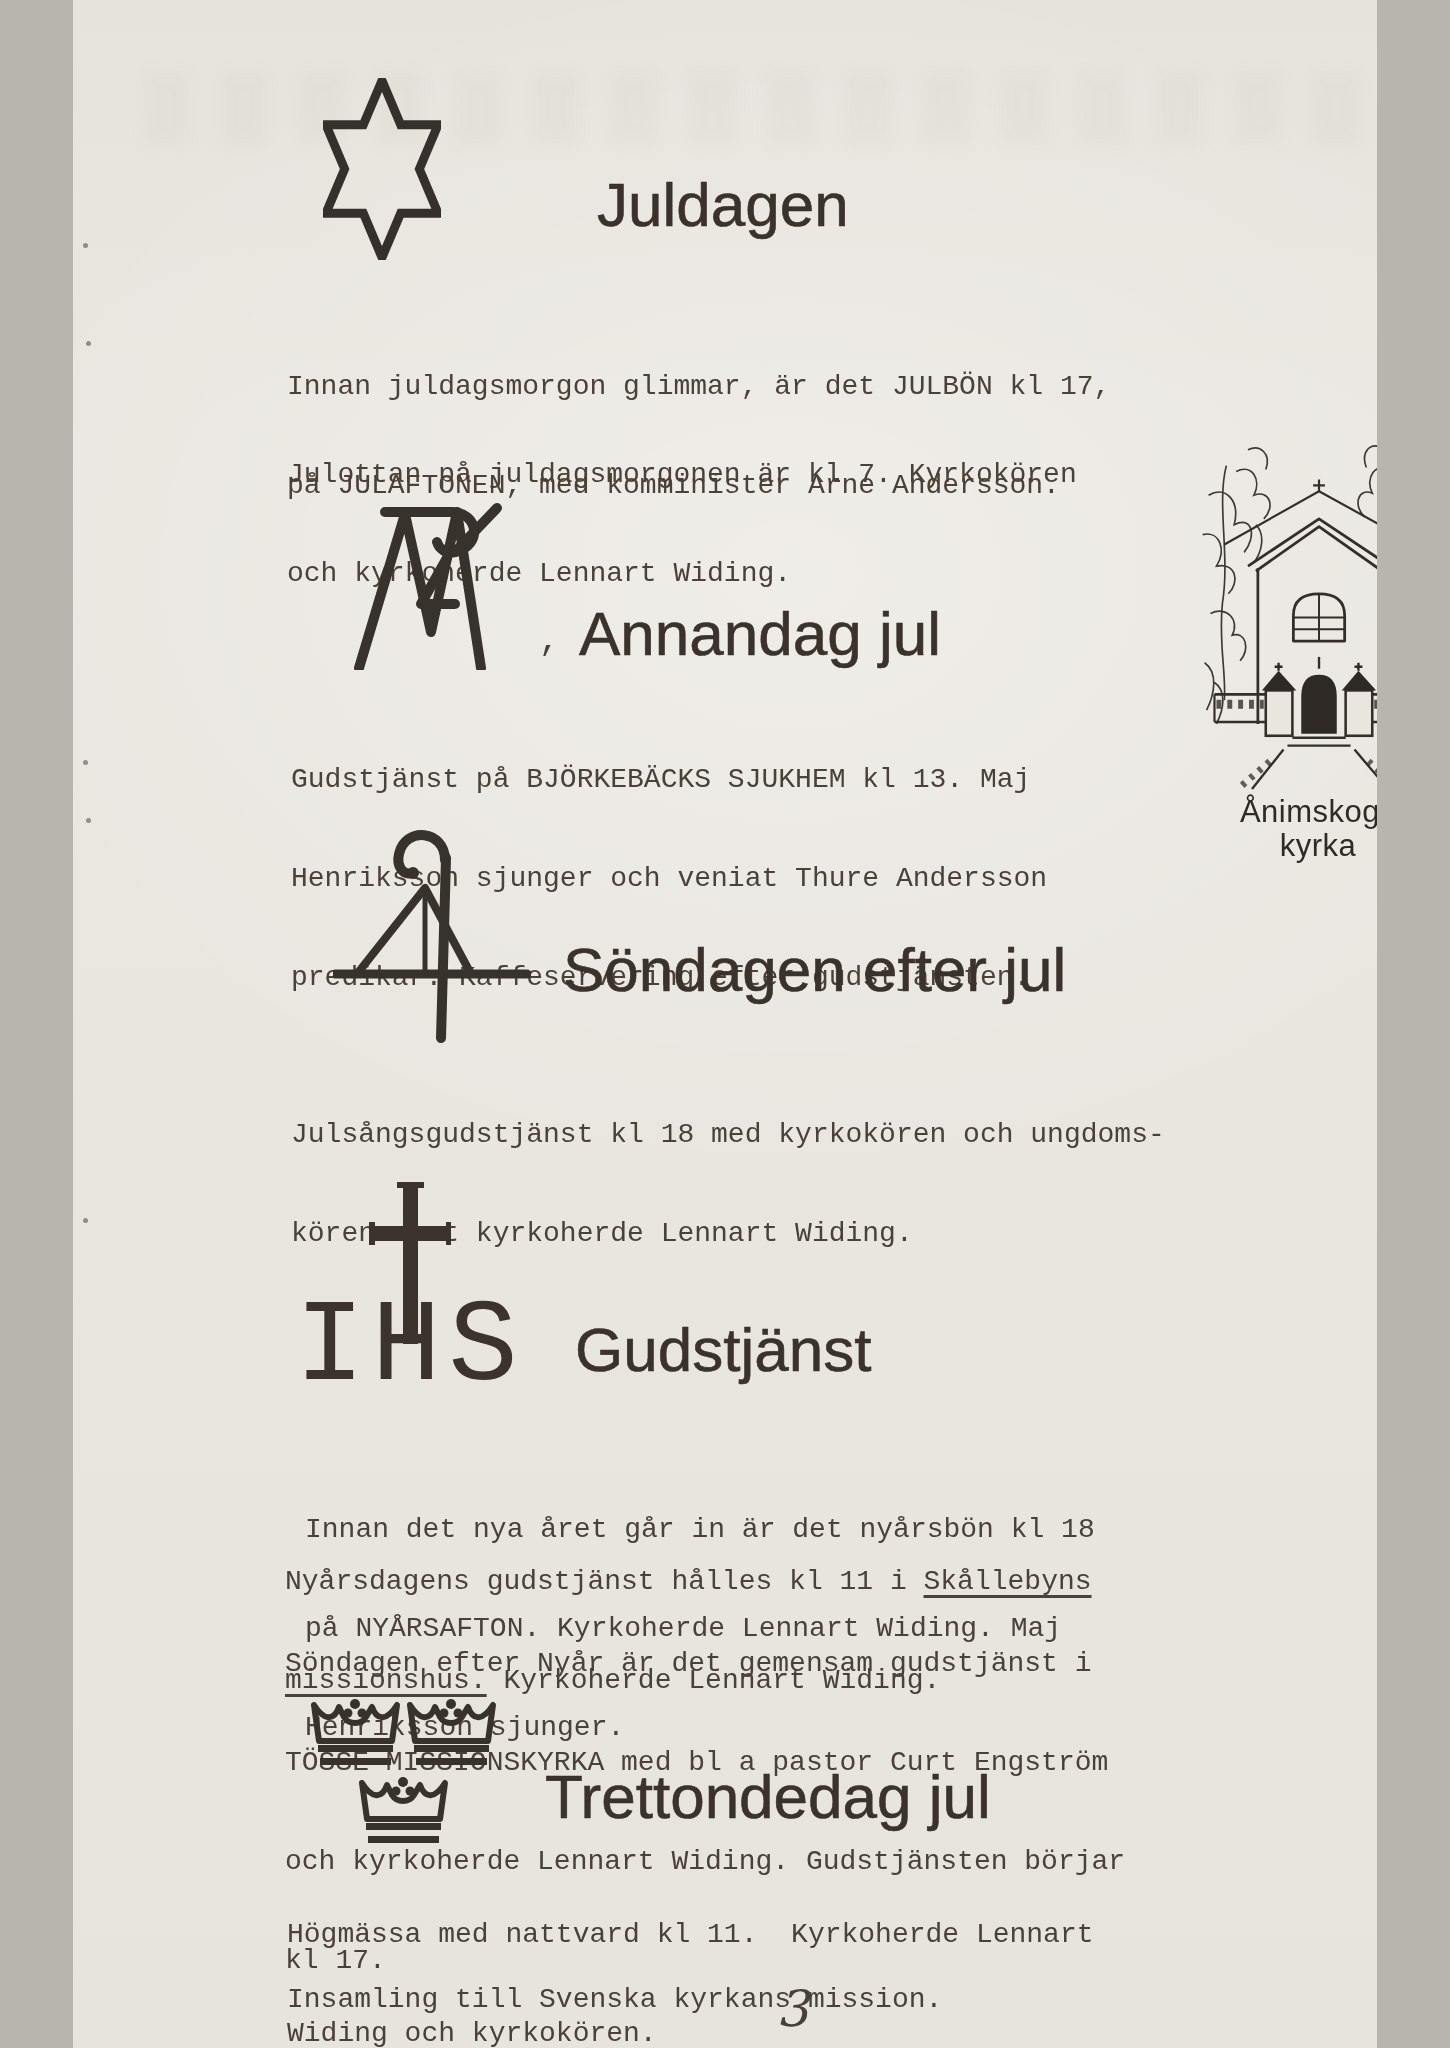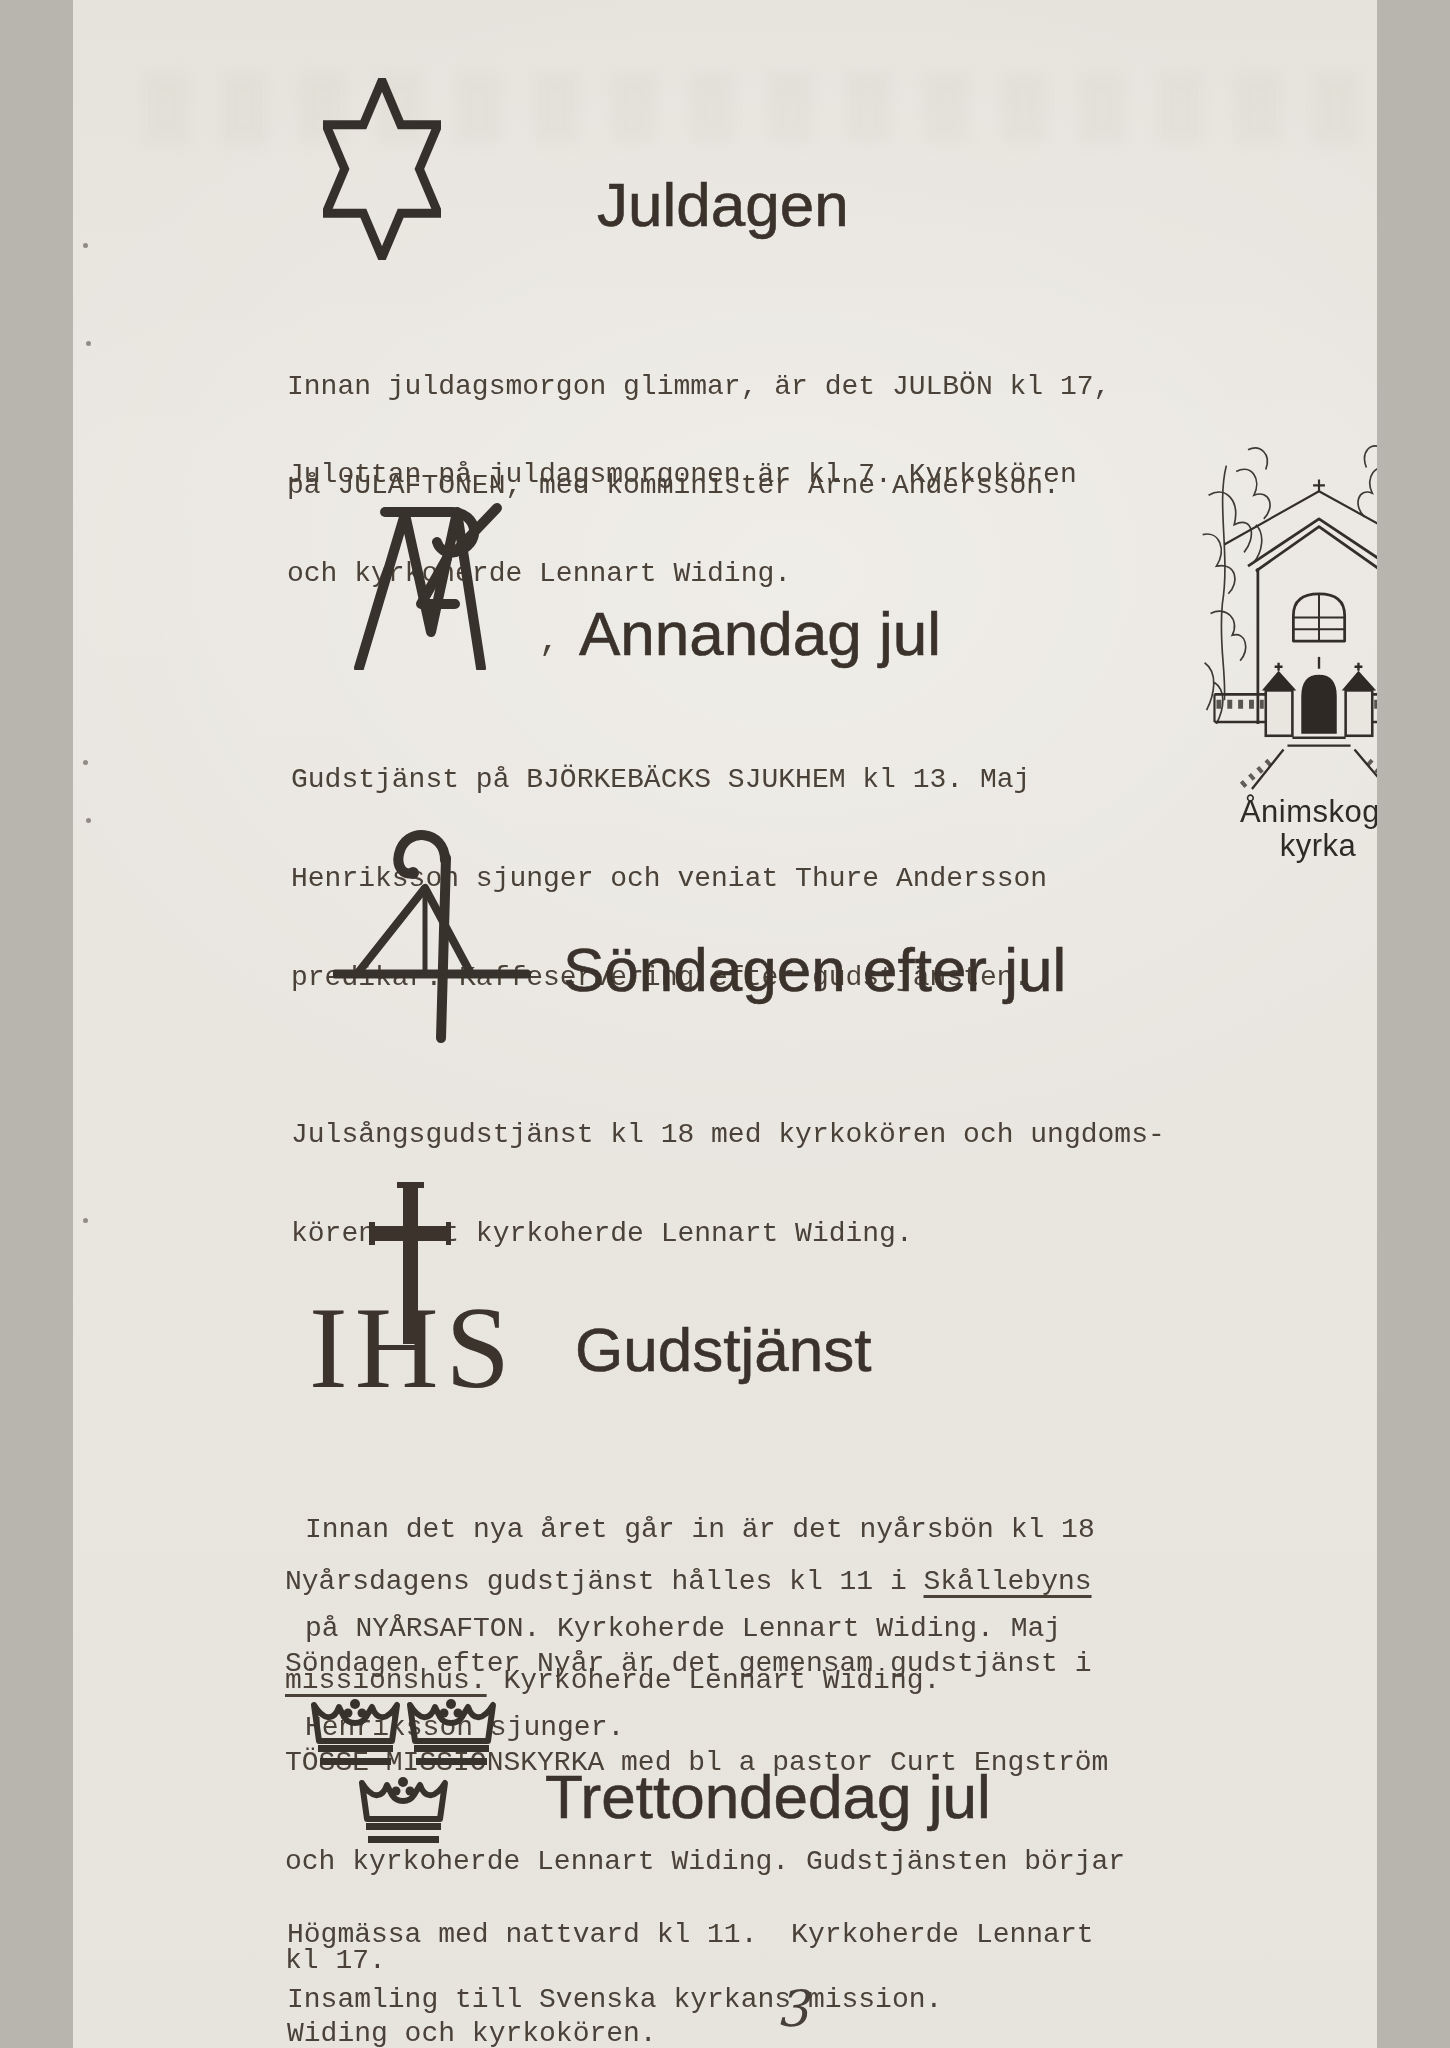--- a/index.html
+++ b/index.html
@@ -31,22 +31,22 @@
   }
   .tw .u{ text-decoration:underline; text-underline-offset:6px; text-decoration-thickness:2.5px; }
   .icon{position:absolute;}
   .icon svg{display:block;}
   .comma{
     position:absolute;left:466px;top:622px;
     font-family:"Liberation Mono","DejaVu Sans Mono",monospace;
     font-size:34px;color:#4a4138;
   }
   .ihs{
-    position:absolute;left:236px;top:1290px;
-    font-family:Liberation Serif, serif;
+    position:absolute;left:222px;top:1290px;
+    font-family:Liberation Mono, monospace;
     font-size:116px;line-height:1;letter-spacing:7px;color:#3b332c;
   }
   .caption{
     position:absolute;left:1140px;top:795px;width:210px;
     text-align:center;font-weight:400;font-size:31px;line-height:34px;
     color:#2e2a25;letter-spacing:0.5px;
   }
   .pagenum{
     position:absolute;left:708px;top:1980px;
     font-family:"DejaVu Serif", serif;font-style:italic;

